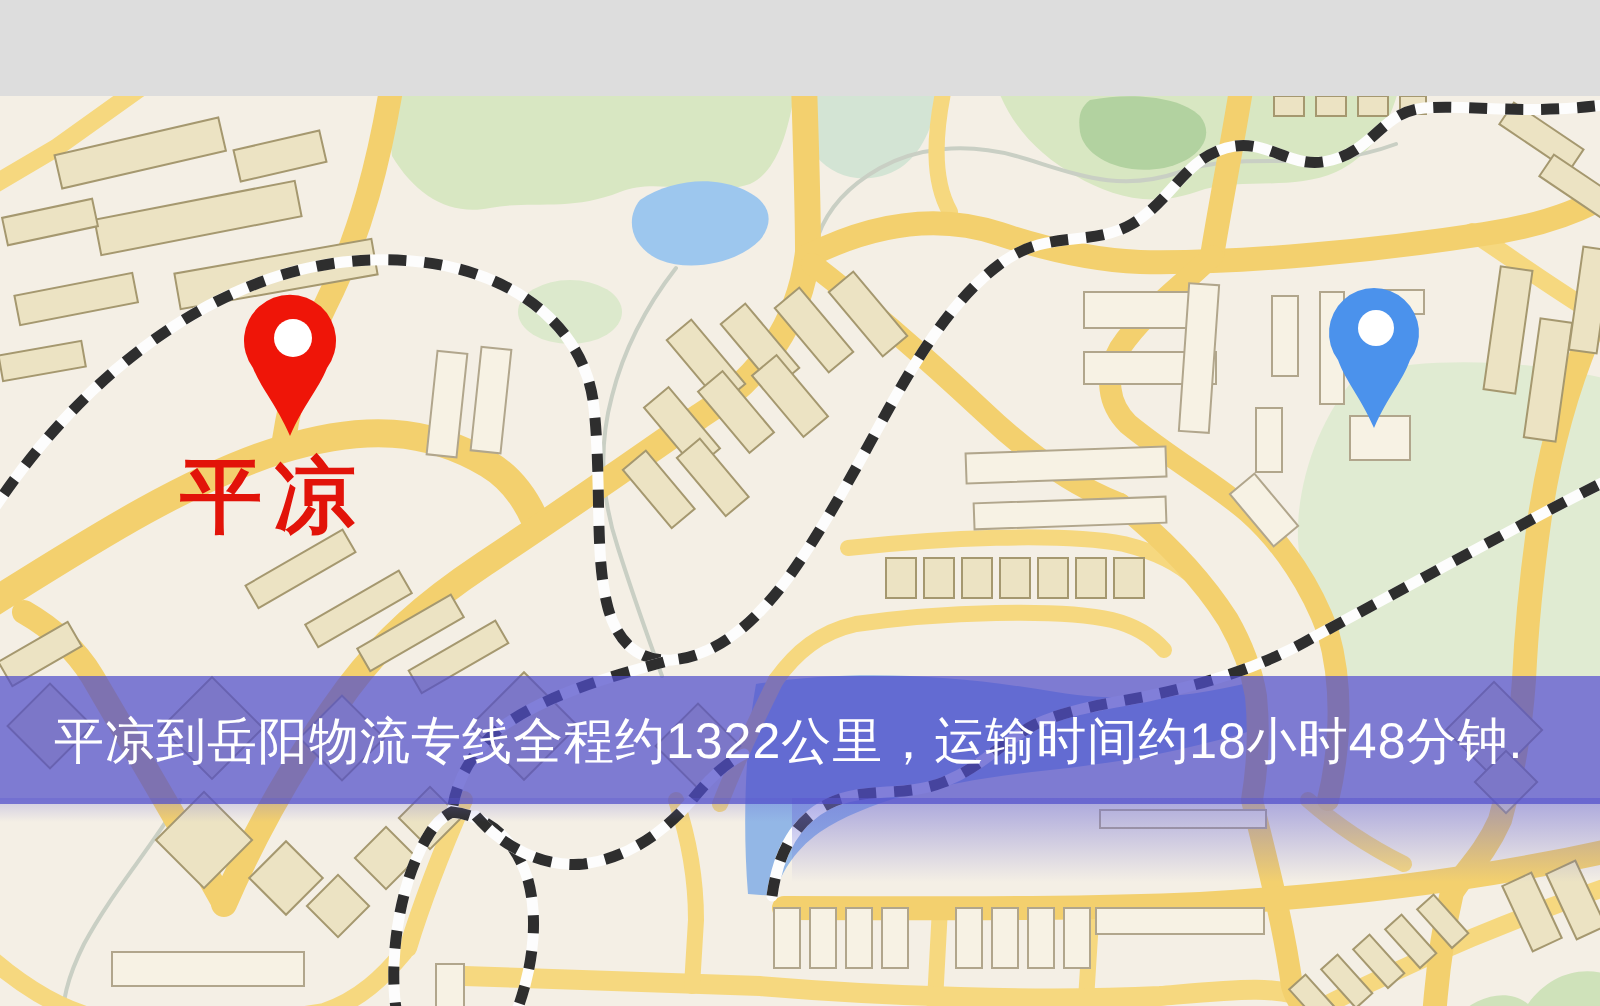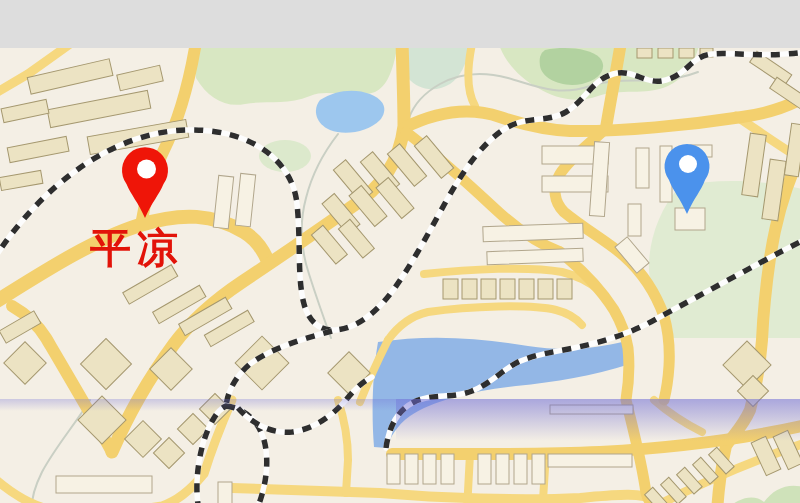--- a/index.html
+++ b/index.html
@@ -226,13 +226,17 @@
       <circle class="pin-hole" cx="1.5" cy="-4" r="9.5"></circle>
     </g>
     <g transform="translate(687,121)">
       <path d="M 0,45 C -7,29 -14,22 -18,11 A 22.5,22.5 0 1 1 18,11 C 14,22 7,29 0,45 Z" fill="#4b92ec"></path>
       <circle class="pin-hole" cx="1" cy="-5" r="9"></circle>
     </g>
   </svg>
 
   <div class="city-label origin" style="color: rgb(226, 19, 9);">平凉</div>
 
+  <div class="banner">
+    <div class="banner-bg" style="background-color: rgb(80, 78, 203);"></div>
+    <span class="banner-text" style="color: rgb(255, 255, 255);">平凉到岳阳物流专线全程约1322公里，运输时间约18小时48分钟.</span>
+  </div>
 </div>
 
 </body></html>

